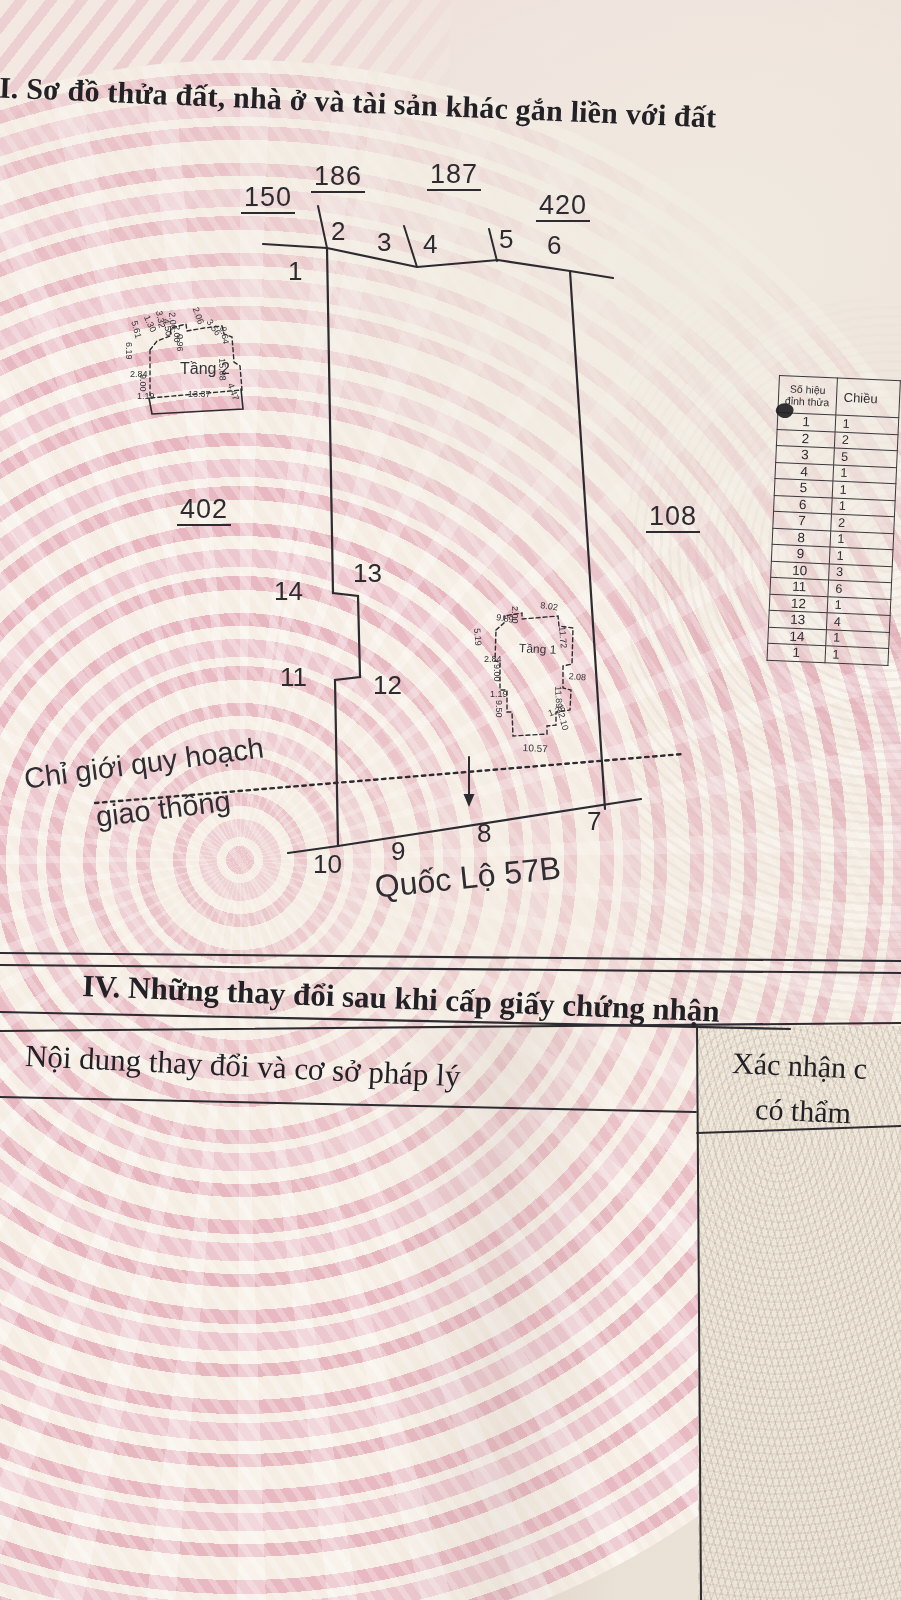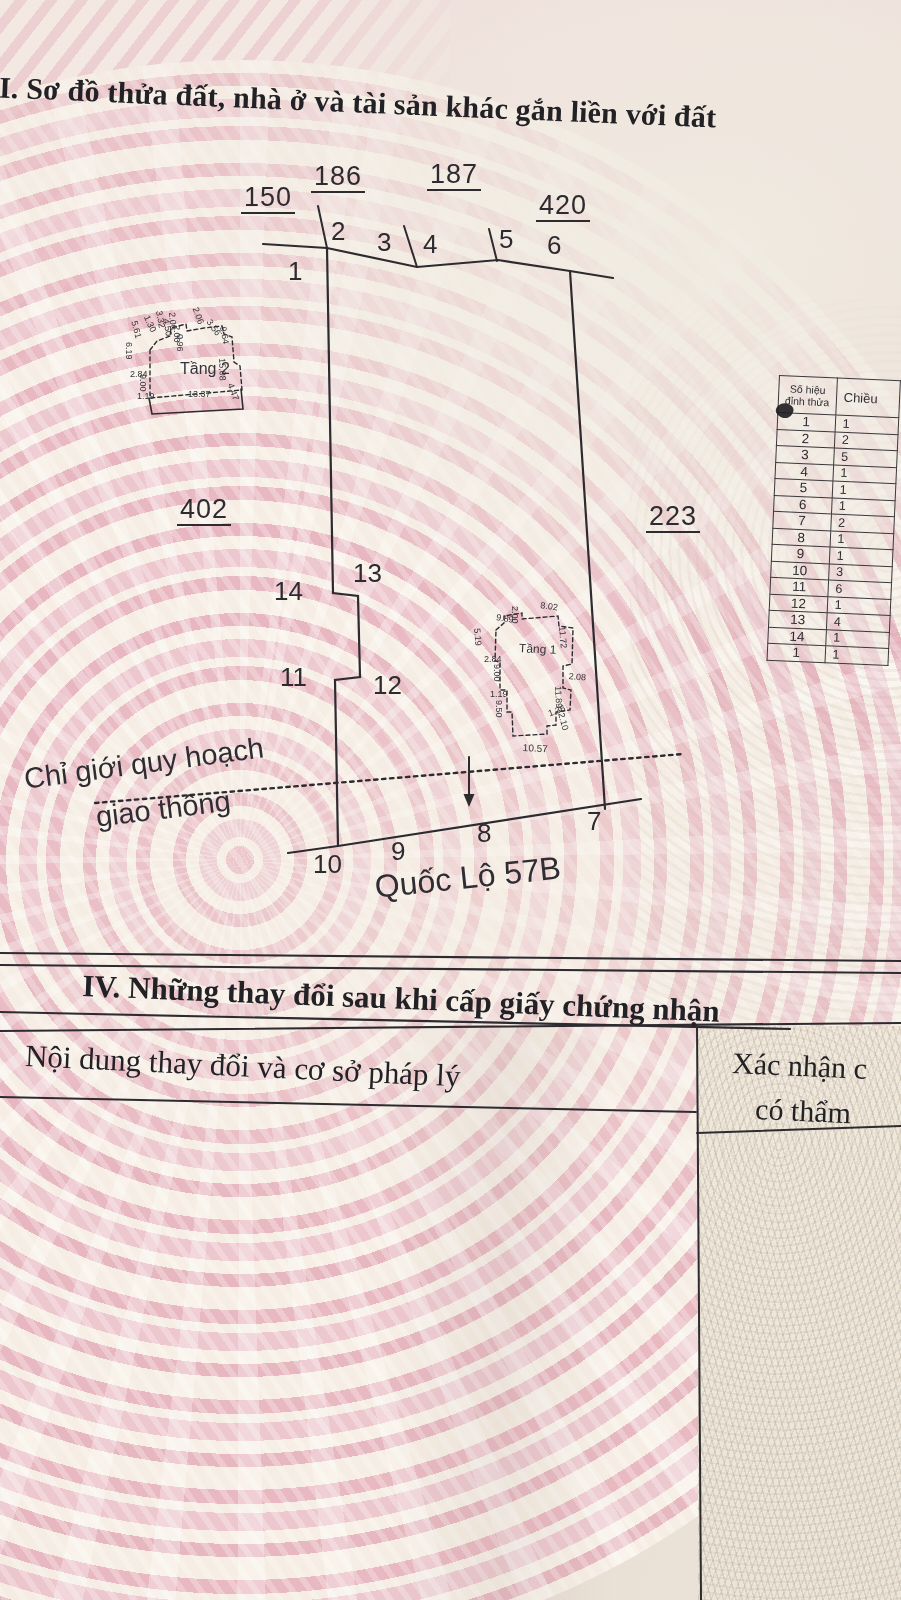--- a/index.html
+++ b/index.html
@@ -104,21 +104,21 @@
     <polygon points="463.5,794 474.5,794 469,807" fill="#2d2b30"></polygon>
   </svg>
 
   <div class="abs ser title ink" style="left:-12px;top:70px;">II. Sơ đồ thửa đất, nhà ở và tài sản khác gắn liền với đất</div>
 
   <div class="abs plabel" style="left:241px;top:183px;">150</div>
   <div class="abs plabel" style="left:311px;top:162px;">186</div>
   <div class="abs plabel" style="left:427px;top:160px;">187</div>
   <div class="abs plabel" style="left:536px;top:167px;margin-top:24px;">420</div>
   <div class="abs plabel" style="left:177px;top:495px;">402</div>
-  <div class="abs plabel" style="left:646px;top:502px;">223</div>
+  <div class="abs plabel" style="left:646px;top:502px;">108</div>
 
   <div class="abs vlabel" style="left:288px;top:256px;">1</div>
   <div class="abs vlabel" style="left:331px;top:216px;">2</div>
   <div class="abs vlabel" style="left:377px;top:227px;">3</div>
   <div class="abs vlabel" style="left:423px;top:229px;">4</div>
   <div class="abs vlabel" style="left:499px;top:224px;">5</div>
   <div class="abs vlabel" style="left:547px;top:230px;">6</div>
   <div class="abs vlabel" style="left:587px;top:806px;">7</div>
   <div class="abs vlabel" style="left:477px;top:818px;">8</div>
   <div class="abs vlabel" style="left:391px;top:836px;">9</div>

